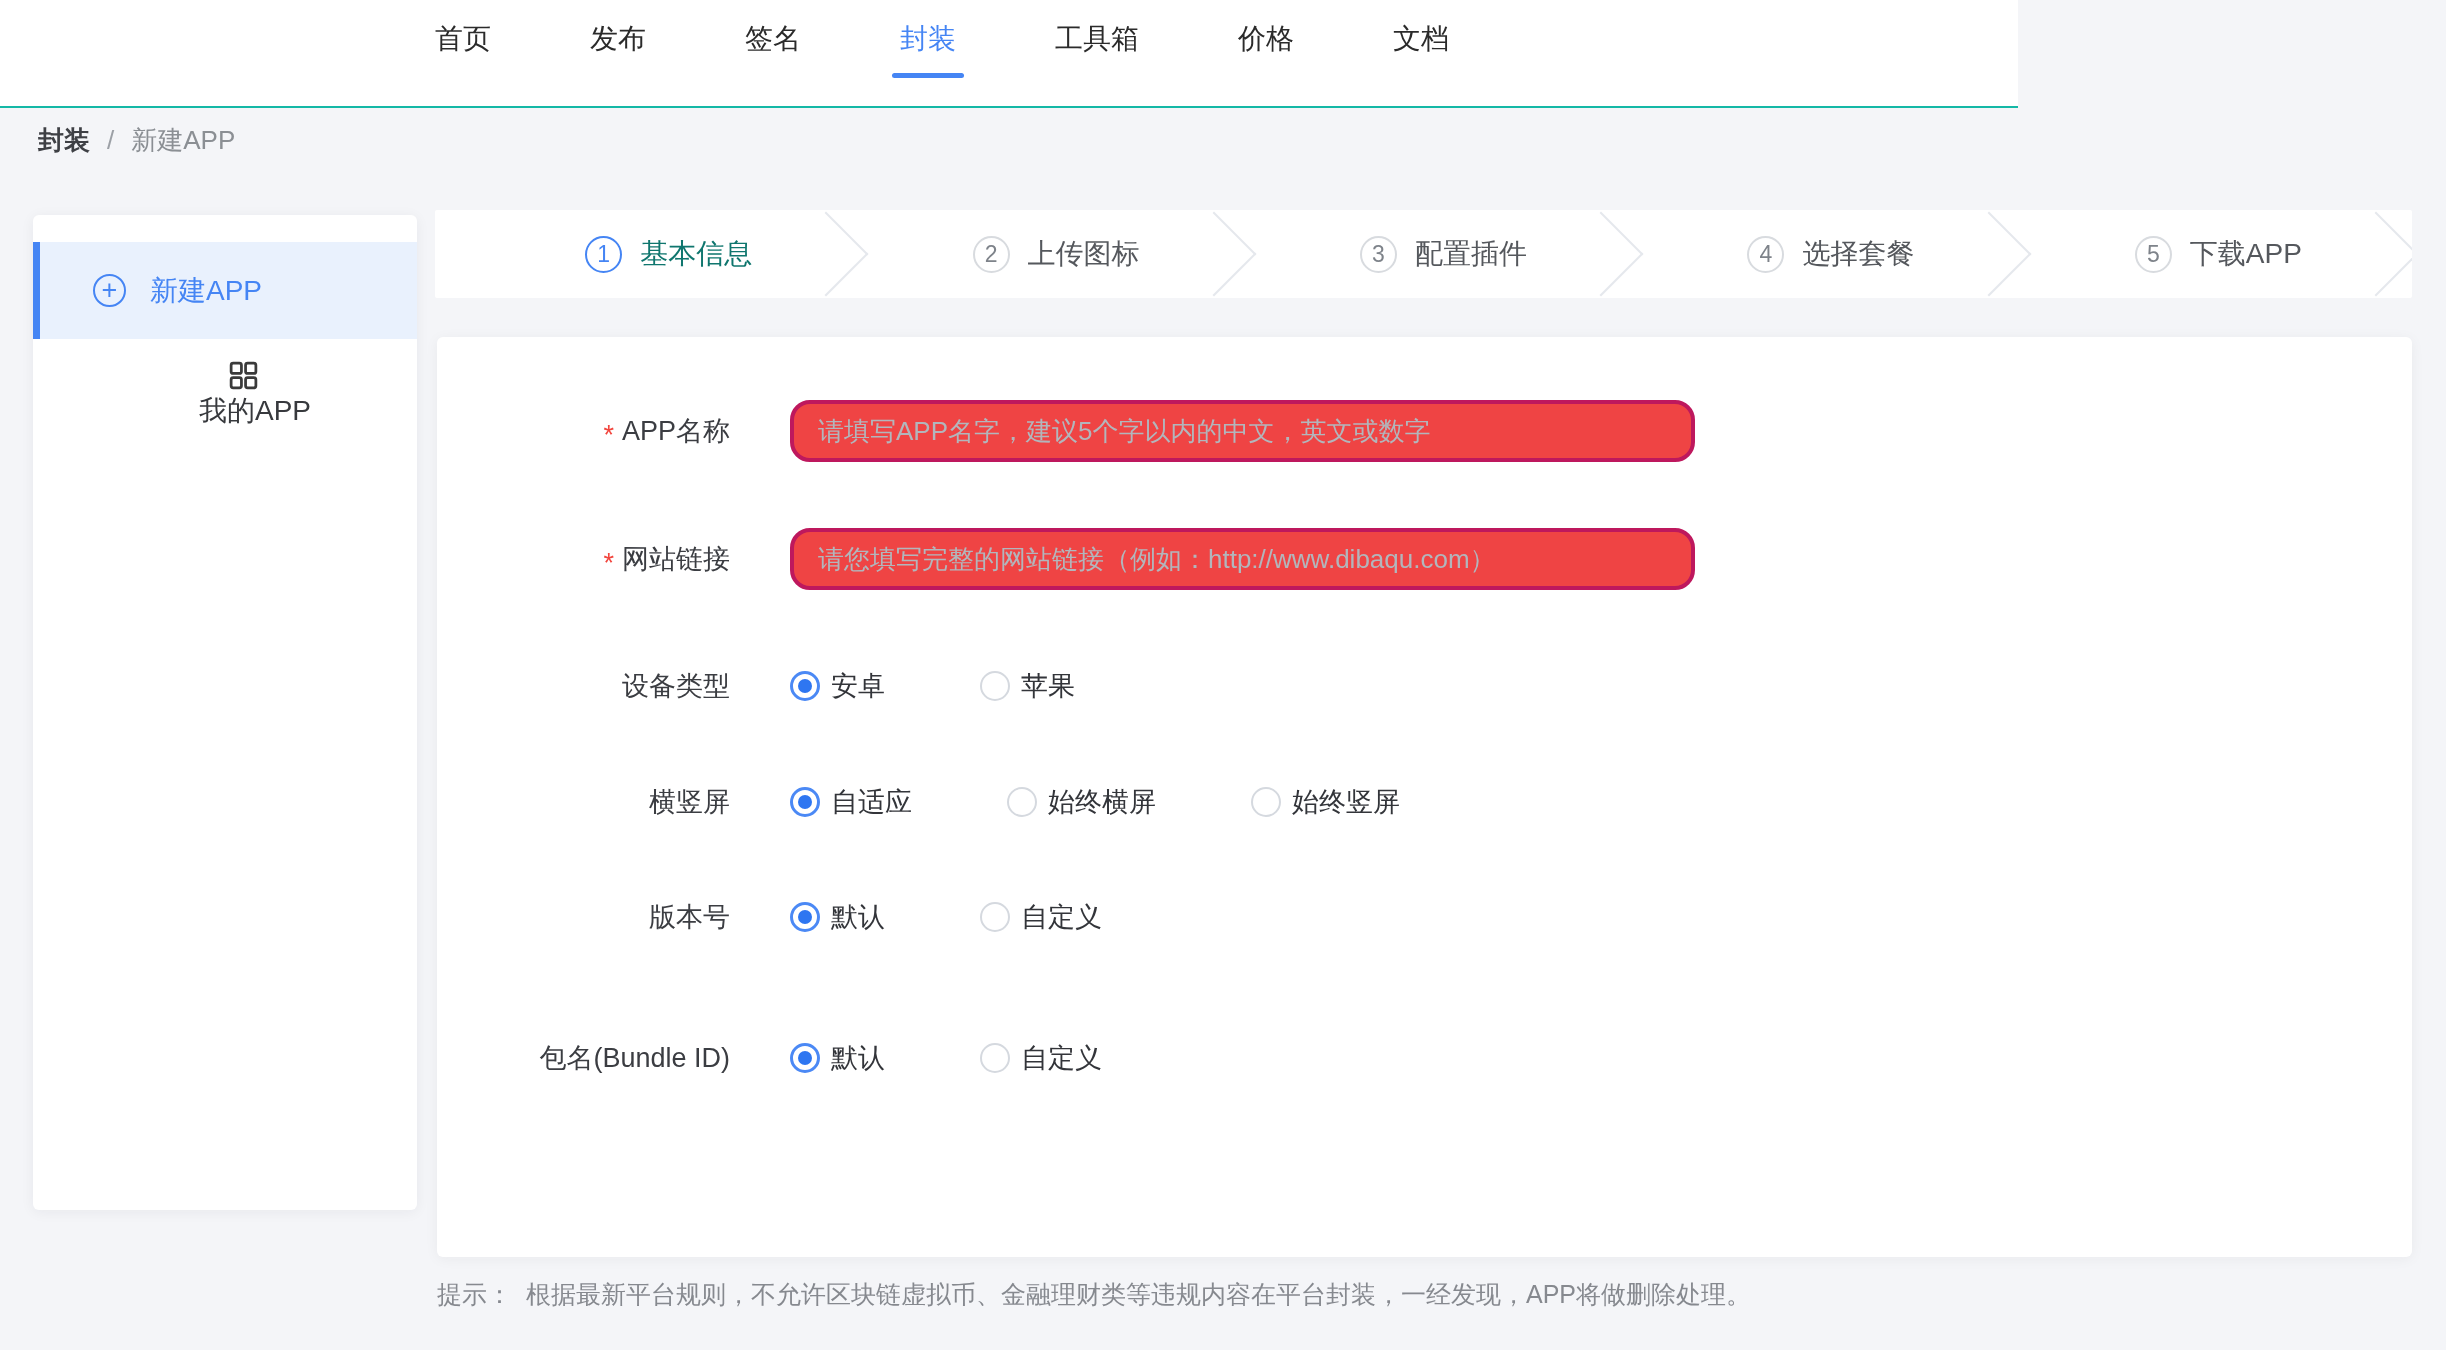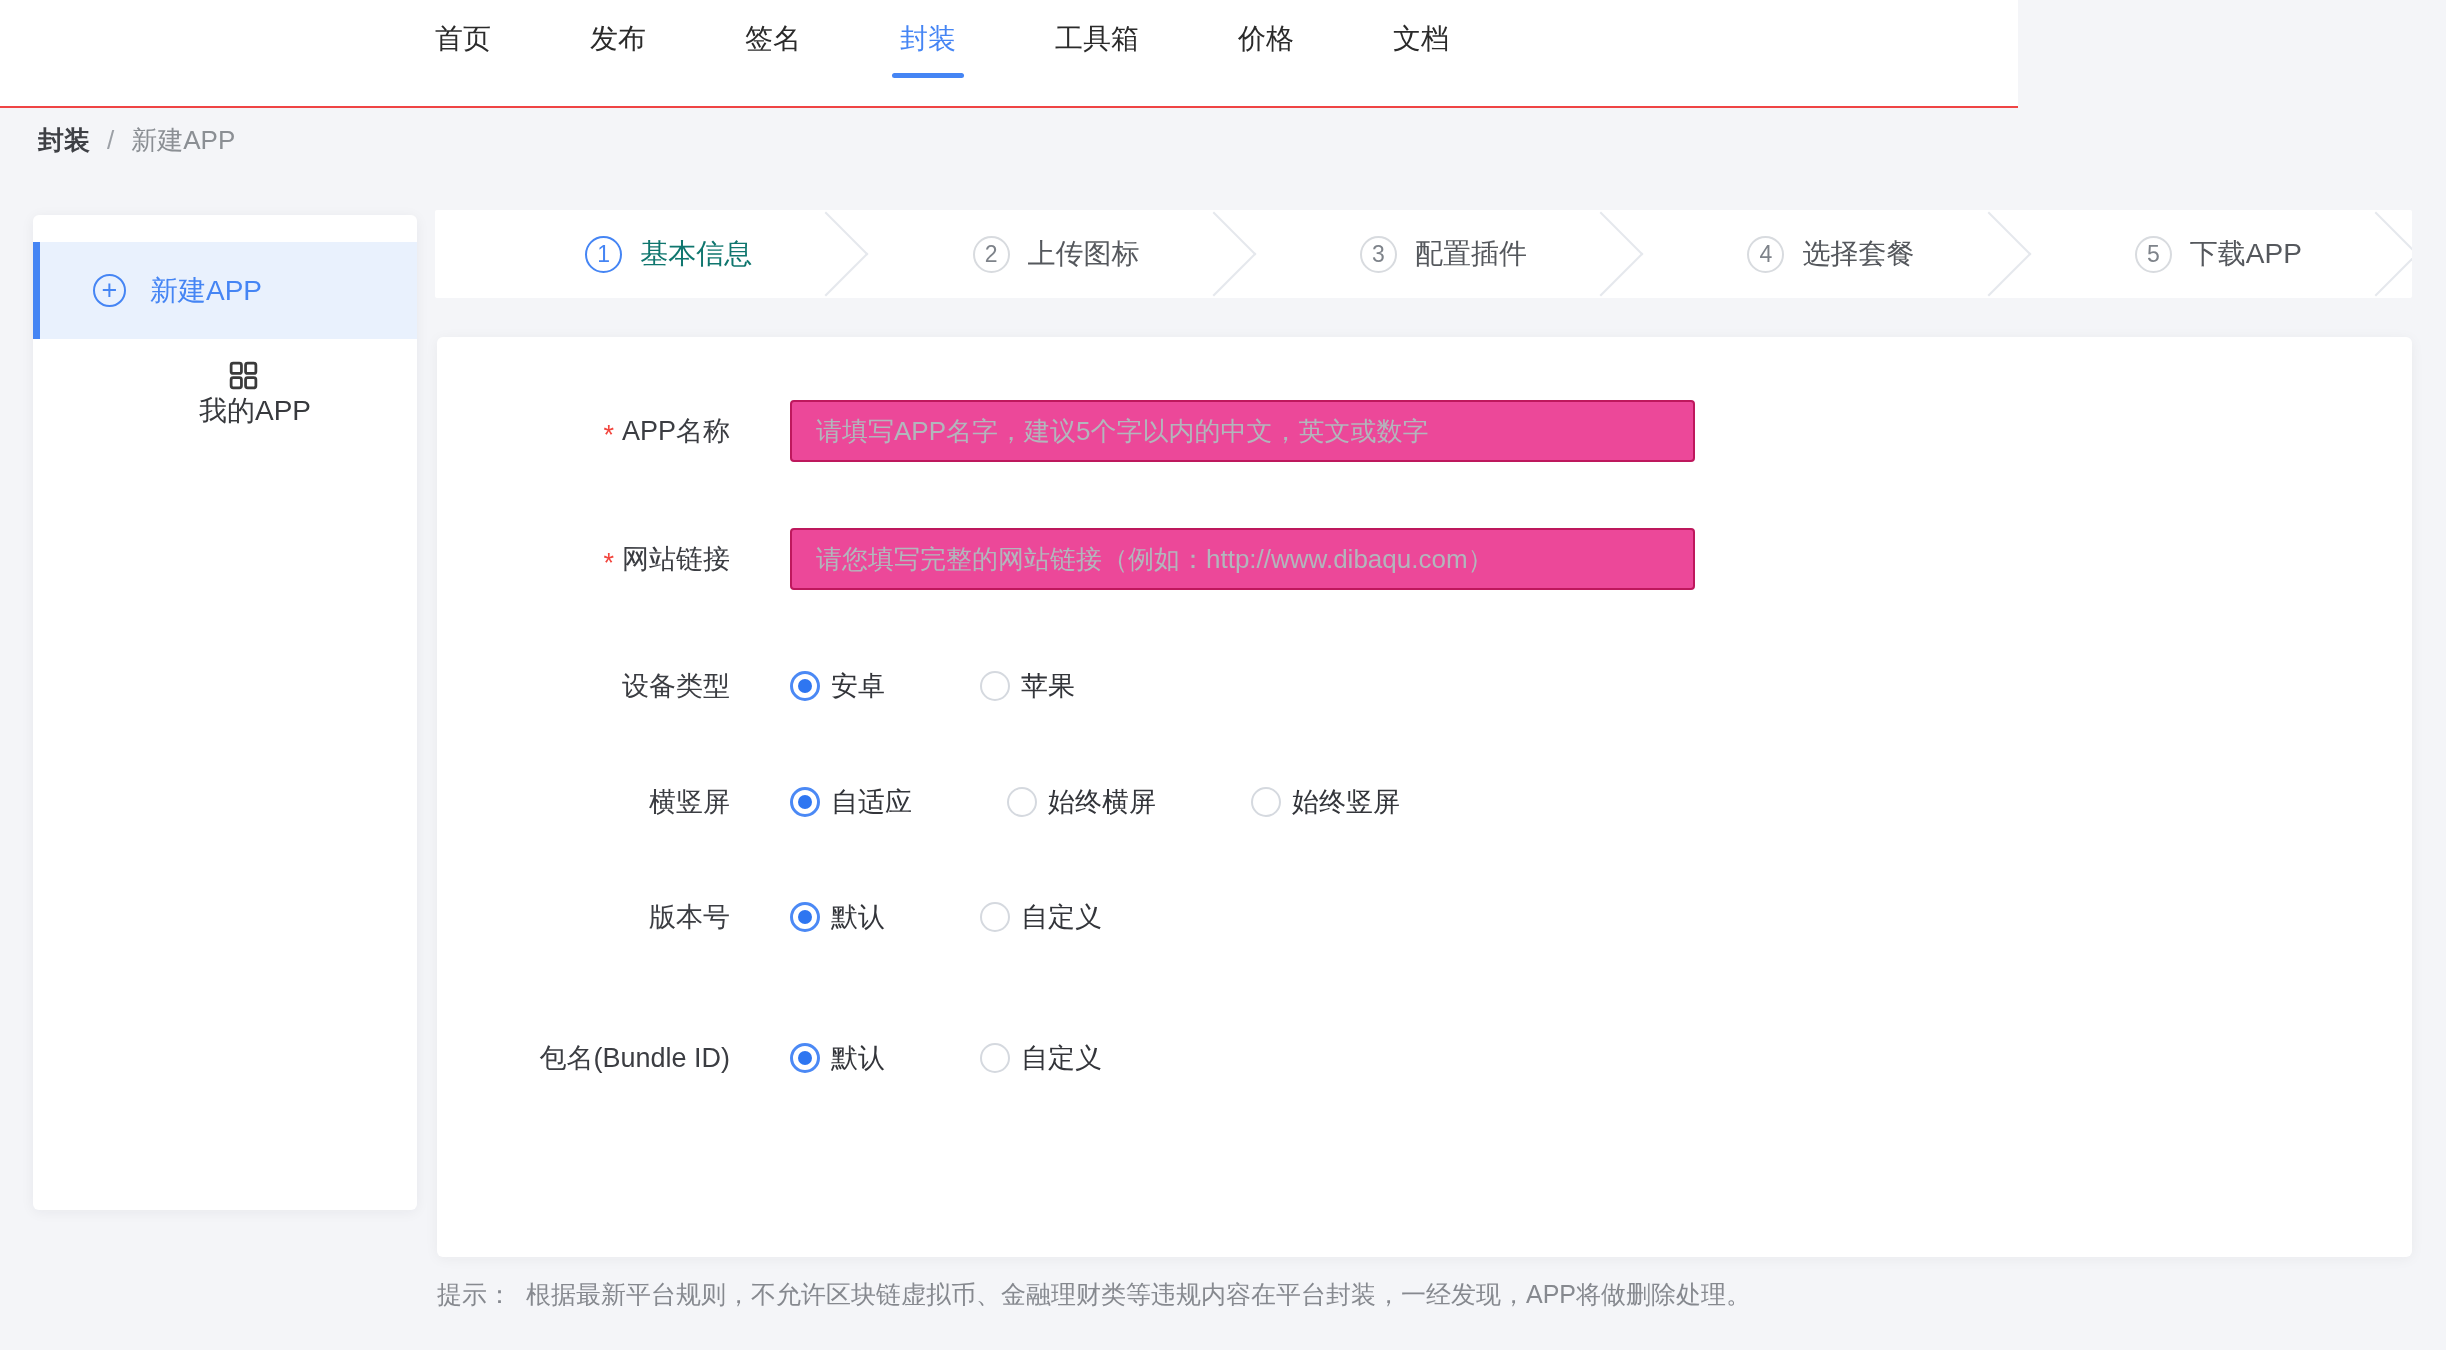--- a/index.html
+++ b/index.html
@@ -7,21 +7,21 @@
   .screen {
     position:relative; width:2446px; height:1350px;
     background:#F4F5F8; overflow:hidden;
     font-family:"Liberation Sans","DejaVu Sans",sans-serif;
     -webkit-font-smoothing:antialiased;
   }
 
   
   .header {
     position:absolute; left:0; top:0; width:2018px; height:108px;
-    background:#FFFFFF; border-bottom:2px solid #ef4444;
+    background:#FFFFFF; border-bottom:2px solid #14b8a6;
   }
   .nav { position:absolute; left:435px; top:0; height:78px; display:flex; gap:99px; align-items:center; }
   .nav-item {
     position:relative; height:78px; display:flex; align-items:center;
     font-size:28px; color:#2B2B2B; cursor:pointer; white-space:nowrap;
   }
   .nav-item.active { color:#4585F4; }
   .nav-item.active::after {
     content:''; position:absolute; left:-8px; right:-8px; bottom:0; height:5px;
     background:#4585F4; border-radius:3px;
@@ -88,22 +88,22 @@
   #row1 { top:63px; }  #row2 { top:191px; }
   #row3 { top:329px; } #row4 { top:445px; }
   #row5 { top:560px; } #row6 { top:701px; }
   .flabel {
     width:293px; display:flex; justify-content:flex-end; align-items:center; gap:8px;
     font-size:27px; color:#3B3D42; white-space:nowrap;
   }
   .req { color:#F2453D; font-size:27px; margin-top:8px; }
   .ffield { margin-left:60px; display:flex; align-items:center; }
   .text-input {
-    width:905px; height:62px; border:2px solid #be185d; border-radius:4px;
-    padding:0 24px; font-size:26px; color:#333; background:#ec4899; outline:none;
+    width:905px; height:62px; border:4px solid #be185d; border-radius:20px;
+    padding:0 24px; font-size:26px; color:#333; background:#ef4444; outline:none;
     font-family:inherit;
   }
   .text-input::placeholder { color:#B2B6BC; }
   .radio-group { display:flex; align-items:center; gap:95px; }
   .radio-option { display:flex; align-items:center; gap:11px; cursor:pointer; }
   .radio {
     width:30px; height:30px; border-radius:50%; border:2px solid #D5D9DF;
     background:#fff; position:relative; flex:none;
   }
   .radio.checked { border:3px solid #4B89F5; }

